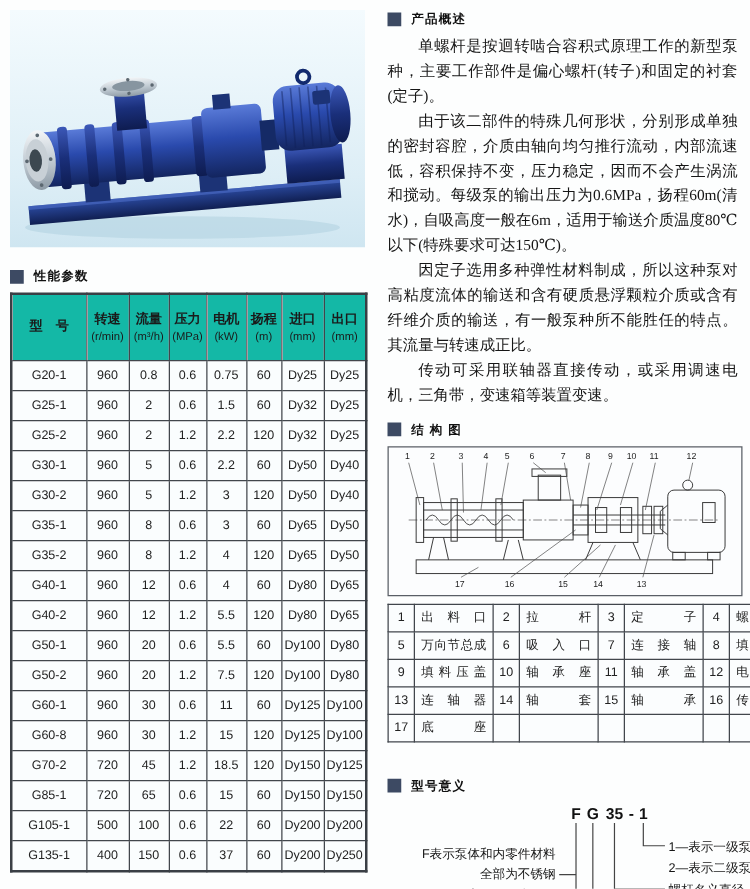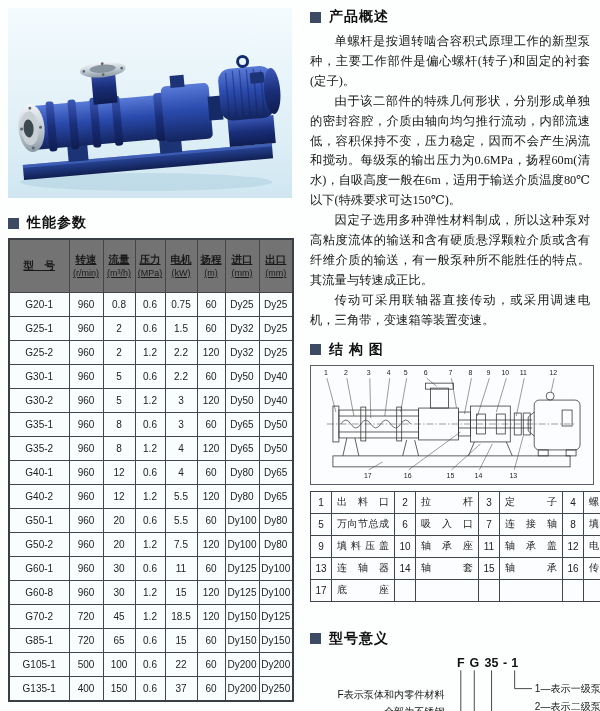--- a/index.html
+++ b/index.html
@@ -8,31 +8,31 @@
     background:#fdfefe;color:#1a1a1a;
     font-family:"Liberation Sans","DejaVu Sans",sans-serif;
   }
   .page{display:flex;width:600px;height:711px;}
   .col-left{width:300px;box-sizing:border-box;padding:8px 8px 0 8px;}
   .col-right{width:300px;box-sizing:border-box;padding:8px 10px 0 10px;}
 
   
   .sec-header{display:flex;align-items:center;gap:8px;margin:0 0 6px 0;}
   .sec-header .sq{width:11px;height:11px;background:#3d4a63;flex:0 0 auto;}
-  .sec-header .t{font-weight:bold;font-size:14px;letter-spacing:1px;color:#111;}
+  .sec-header .t{font-weight:bold;font-size:10px;letter-spacing:1px;color:#111;}
 
   
   .photo{width:284px;height:190px;margin-bottom:16px;}
 
   
   table.perf{border-collapse:collapse;table-layout:fixed;width:284px;margin-top:2px;
     font-size:10px;}
   table.perf th,table.perf td{border:1px solid #41464c;text-align:center;overflow:hidden;}
   table.perf{border:2px solid #3a3f45;}
-  table.perf th{background:#737373;height:52px;font-weight:bold;padding:0 1px;text-decoration:underline;}
+  table.perf th{background:#14b8a6;height:52px;font-weight:bold;padding:0 1px;}
   table.perf td{background:#fafdfe;height:21px;font-size:10px;color:#222;}
   .h-label{font-size:10.5px;line-height:1.5;}
   .h-unit{font-size:9px;font-weight:normal;line-height:1.3;}
 
   
   .paras{margin:2px 0 10px 0;}
   .para{margin:0;font-family:"Liberation Serif","DejaVu Serif",serif;
     font-size:12.3px;line-height:1.62;text-align:justify;text-indent:2em;color:#161616;}
 
   

